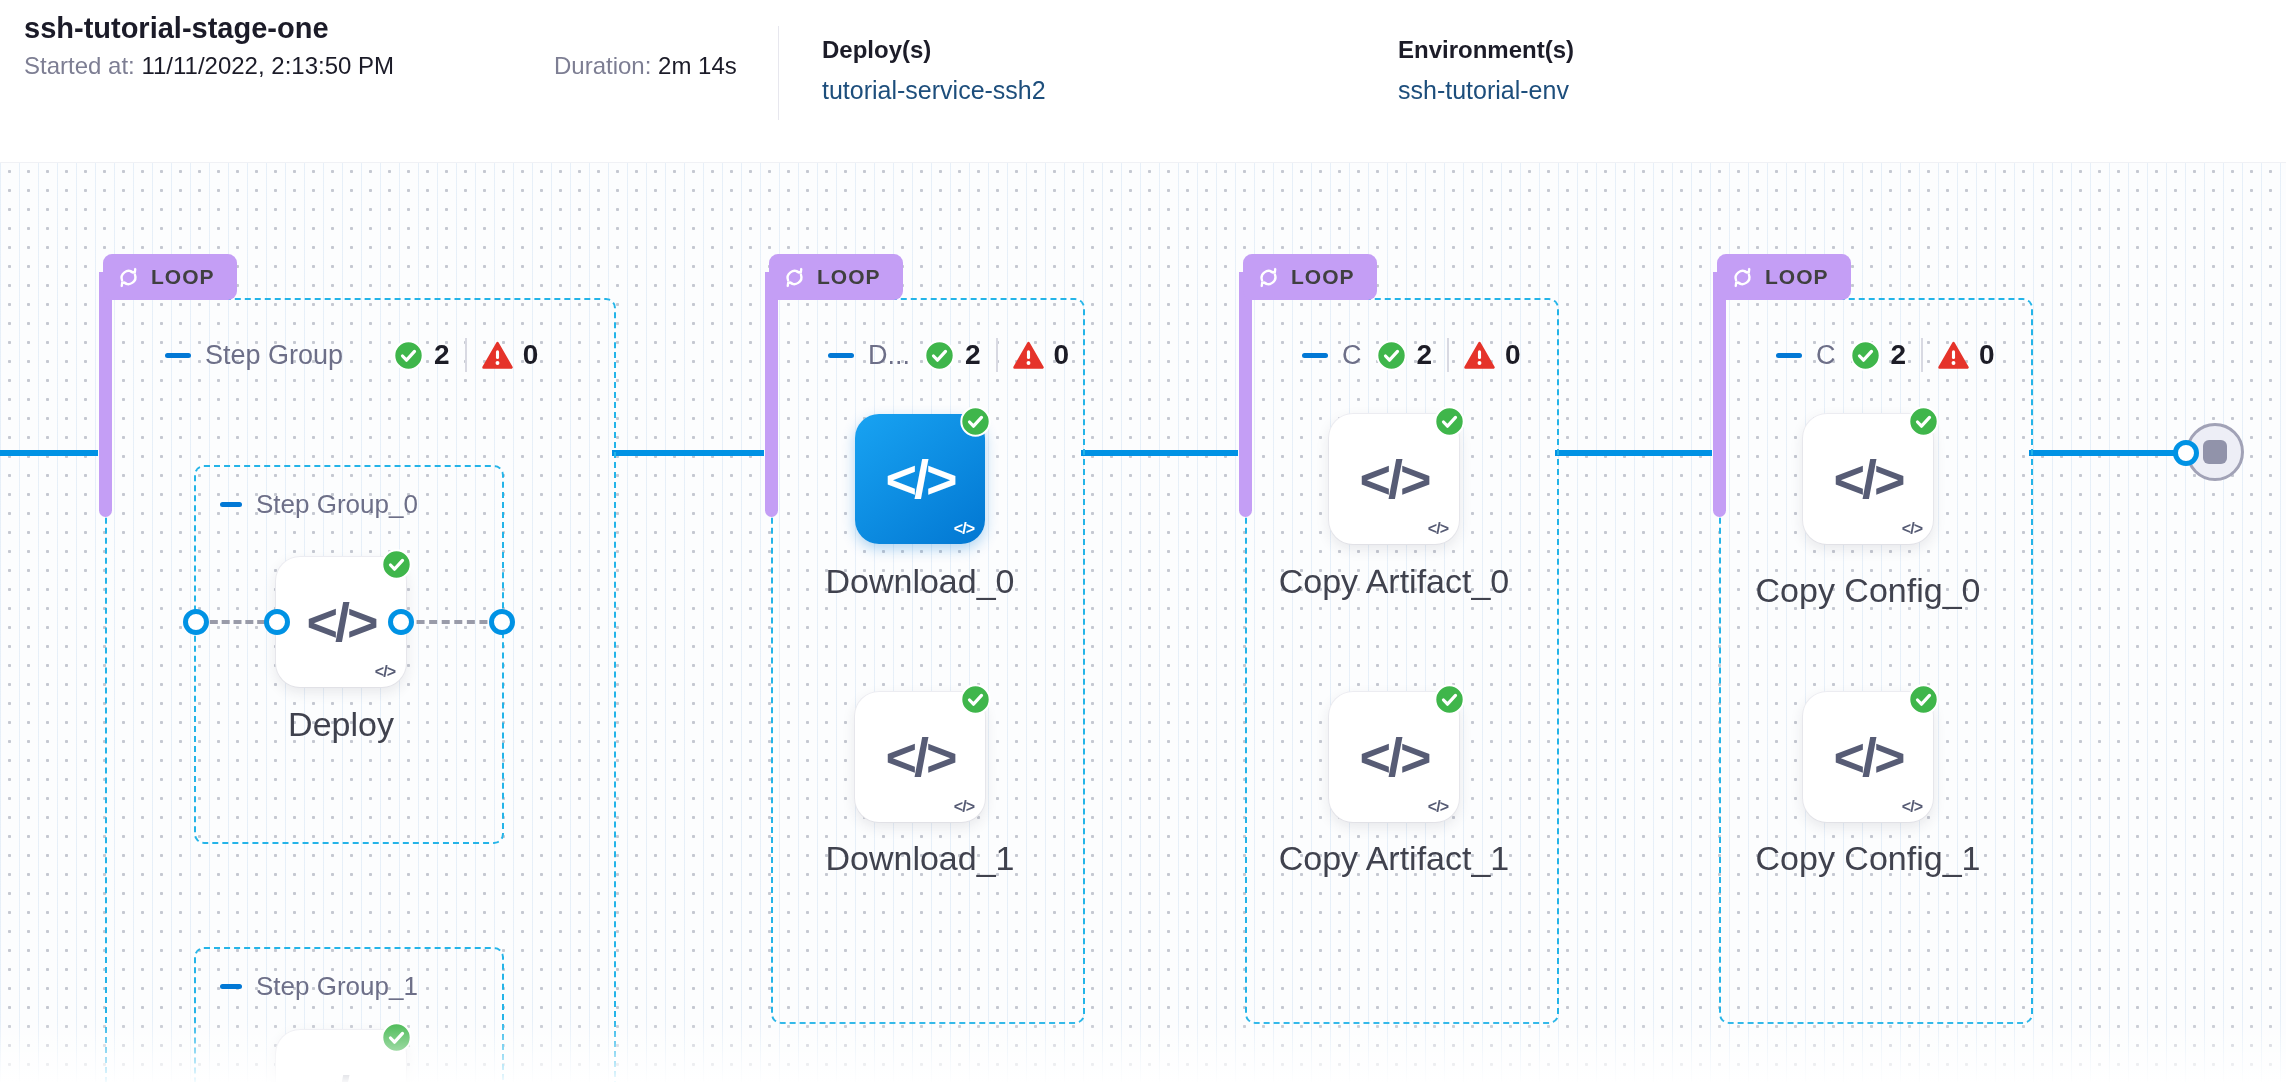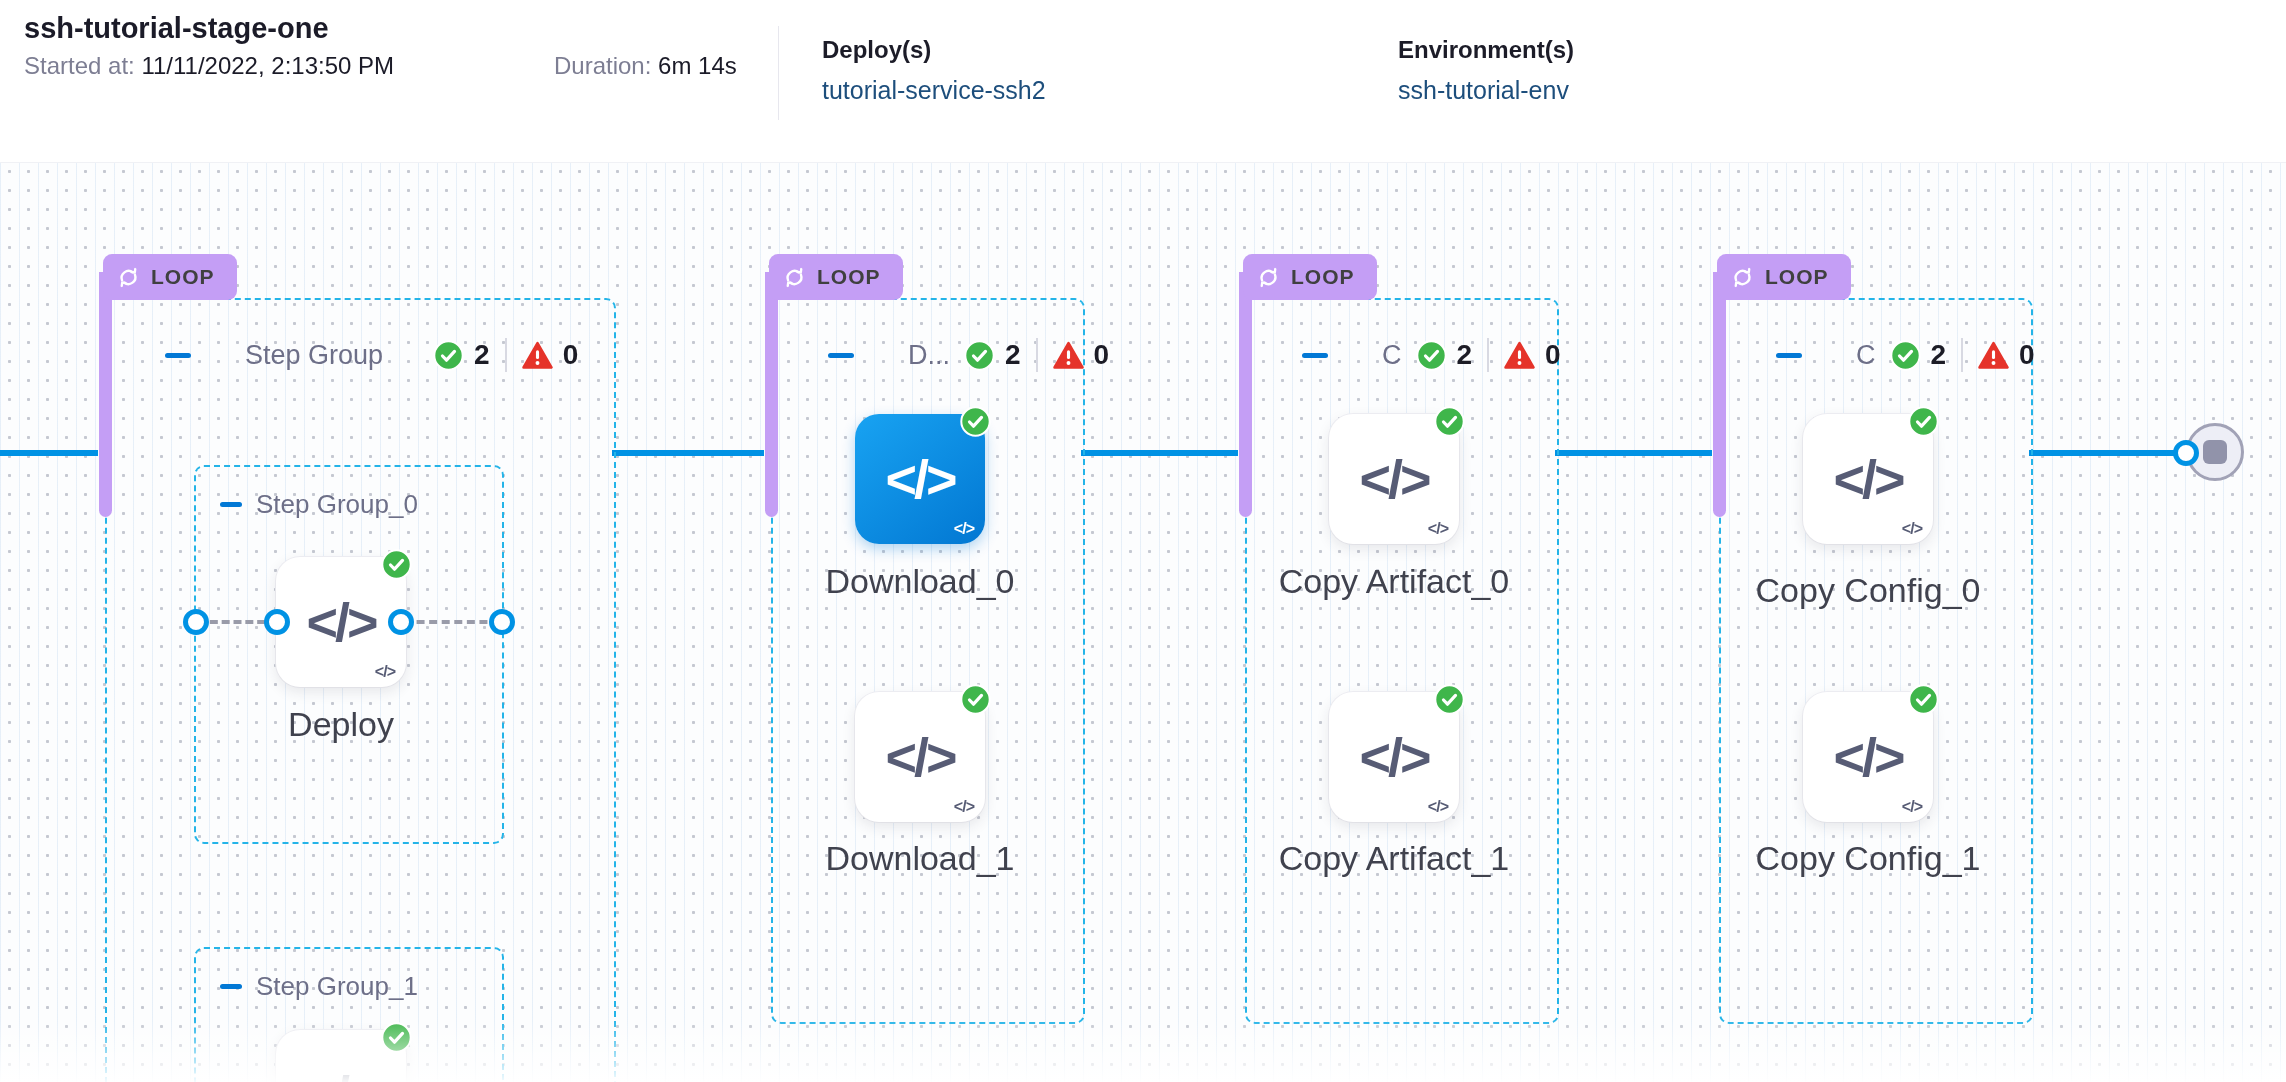--- a/index.html
+++ b/index.html
@@ -36,21 +36,21 @@
   .loop-badge{
     position:absolute;left:-4px;top:-46px;height:46px;min-width:134px;
     background:#c49ef5;border-radius:9px;display:flex;align-items:center;gap:9px;
     padding:0 18px 0 12px;box-sizing:border-box;z-index:6;
   }
   .loop-badge span{color:#404040;font-size:21px;font-weight:700;letter-spacing:1px;}
   .loop-bar{position:absolute;left:-8px;top:-28px;width:13px;height:245px;background:#c49ef5;border-radius:0 0 7px 7px;z-index:5;}
   .group-head{position:absolute;display:flex;align-items:center;gap:14px;z-index:7;}
   .minus-icon{width:26px;height:5px;background:#0278d5;border-radius:3px;flex:none;cursor:pointer;}
   .minus-icon.sm{width:22px;}
-  .g-title{font-size:27px;color:#6d6f88;white-space:nowrap;margin-left:40px;}
+  .g-title{font-size:27px;color:#6d6f88;white-space:nowrap;}
   .stats{display:flex;align-items:center;gap:10px;}
   .stat-num{font-size:28px;font-weight:600;color:#1c1c26;}
   .stat-div{width:2px;height:34px;background:#d8d9e2;margin:0 5px;}
   
   .node{position:absolute;width:130px;height:130px;background:#ffffff;border-radius:24px;
     box-shadow:0 5px 14px rgba(40,41,61,0.10), 0 0 0 1px #f1f1f5;cursor:pointer;z-index:8;}
   .node.blue{background:linear-gradient(140deg,#18a3f2,#0277d2);box-shadow:0 5px 14px rgba(2,120,213,0.30);}
   .code-glyph{position:absolute;left:0;top:0;right:0;bottom:0;display:flex;align-items:center;justify-content:center;
     font-size:54px;font-weight:700;color:#575c75;letter-spacing:-3px;}
   .node.blue .code-glyph{color:#ffffff;}
@@ -73,21 +73,21 @@
 <body>
 
 <div class="header">
   <div class="stage-title">ssh-tutorial-stage-one</div>
   <div class="meta" style="left:24px;">
     <span class="lbl">Started at:</span>
     <span>11/11/2022, 2:13:50 PM</span>
   </div>
   <div class="meta" style="left:554px;">
     <span class="lbl">Duration:</span>
-    <span>6m 14s</span>
+    <span>2m 14s</span>
   </div>
   <div class="hdr-divider"></div>
   <div class="sect-label" style="left:822px;">Deploy(s)</div>
   <a class="sect-link" style="left:822px;">tutorial-service-ssh2</a>
   <div class="sect-label" style="left:1398px;">Environment(s)</div>
   <a class="sect-link" style="left:1398px;">ssh-tutorial-env</a>
 </div>
 
 <div class="canvas">
 

